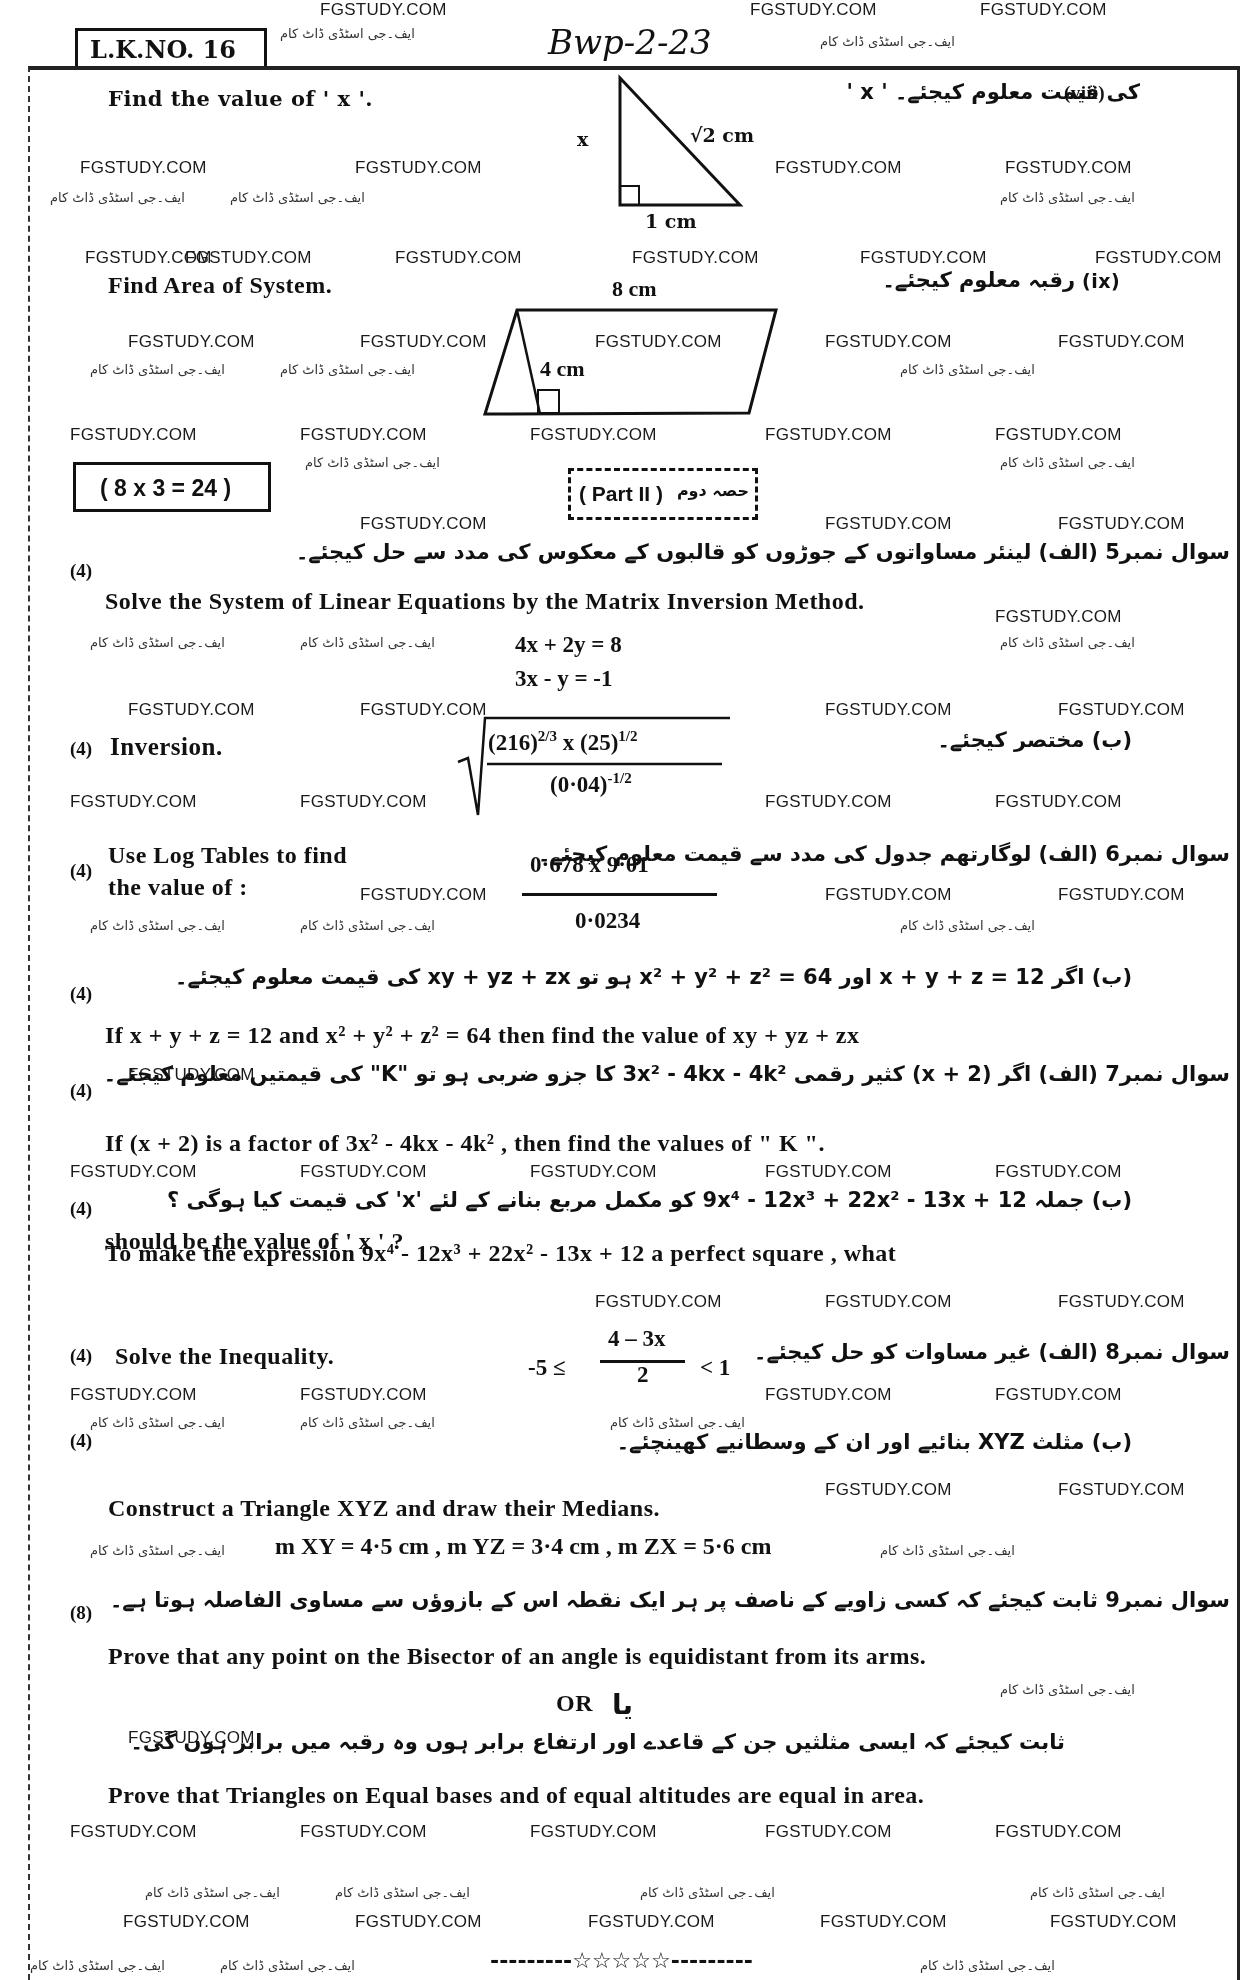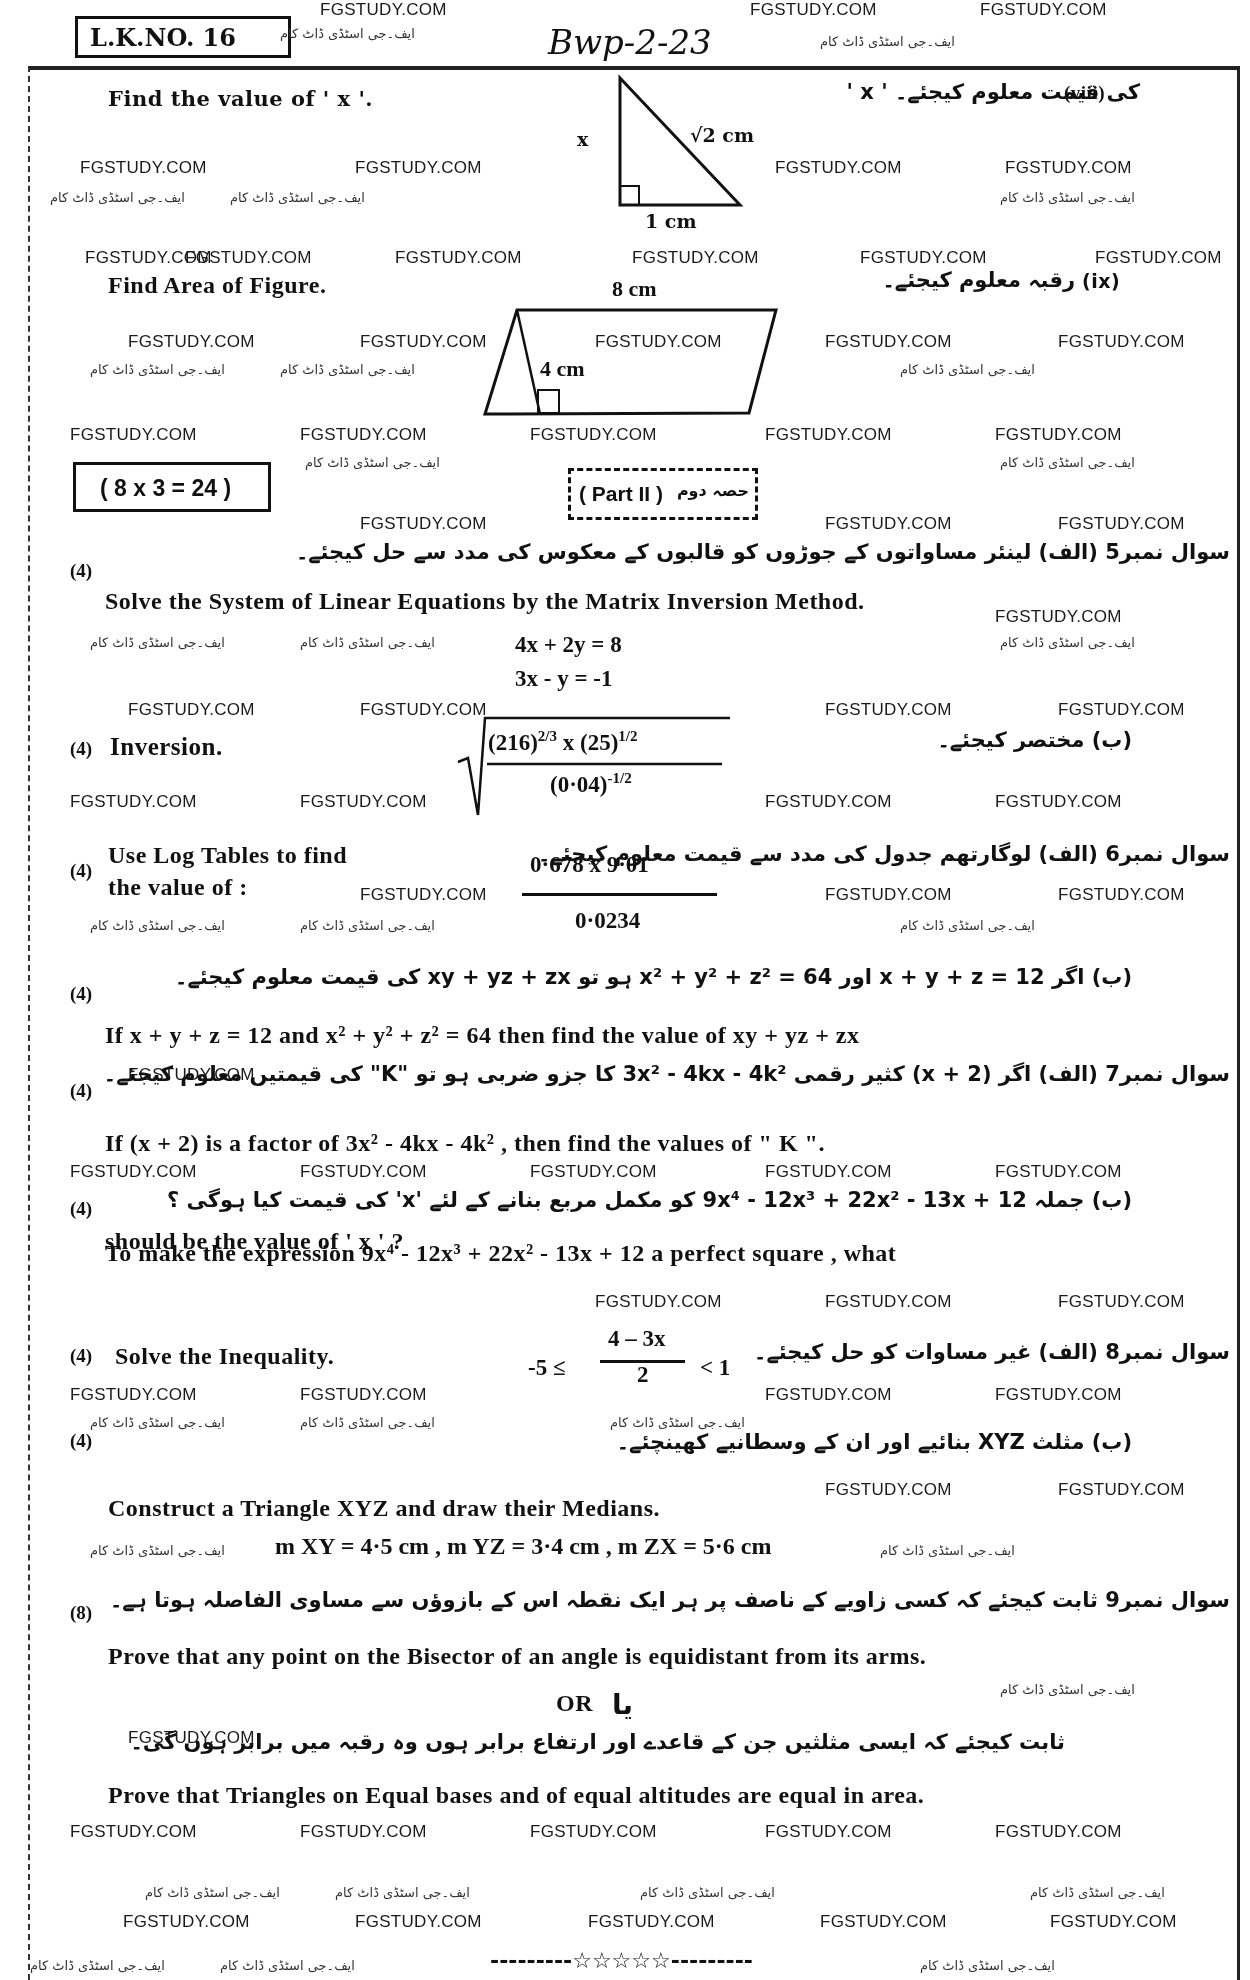--- a/index.html
+++ b/index.html
@@ -5,21 +5,21 @@
   html, body { margin: 0; padding: 0; background: #ffffff; }
   body { width: 1250px; height: 1980px; position: relative; overflow: hidden; color: #111; font-family: "Liberation Serif", serif; }
   .abs { position: absolute; white-space: nowrap; }
   .wm { position: absolute; font-family: "Liberation Sans", sans-serif; font-size: 17px; color: #1a1a1a; letter-spacing: 0.3px; white-space: nowrap; }
   .wmu { position: absolute; font-family: "DejaVu Sans", sans-serif; font-size: 13px; color: #333; direction: rtl; white-space: nowrap; }
   .en { font-family: "Liberation Serif", serif; font-weight: bold; font-size: 23px; letter-spacing: 0.5px; }
   .ur { font-family: "DejaVu Sans", sans-serif; font-weight: bold; font-size: 21px; direction: rtl; unicode-bidi: plaintext; }
   .marks { font-family: "Liberation Serif", serif; font-weight: bold; font-size: 19px; }
   .math { font-family: "Liberation Serif", serif; font-weight: bold; font-size: 23px; }
   sup { font-size: 15px; }
-  .header-box { position: absolute; left: 75px; top: 16px; width: 216px; height: 42px; border: 3px solid #111; box-sizing: border-box; }
+  .header-box { position: absolute; left: 75px; top: 28px; width: 192px; height: 42px; border: 3px solid #111; box-sizing: border-box; }
   .header-box span { position: absolute; left: 12px; top: 4px; font-family: "DejaVu Serif", serif; font-weight: bold; font-size: 24px; }
   .handwritten { position: absolute; left: 548px; top: 22px; font-family: "DejaVu Serif", serif; font-size: 34px; font-style: italic; }
   .frame { position: absolute; left: 28px; top: 66px; width: 1212px; height: 1914px; border-top: 4px solid #222; border-left: 2px dashed #333; border-right: 3px solid #222; box-sizing: border-box; }
   .box { position: absolute; border: 3px solid #111; box-sizing: border-box; }
   .hr-line { position: absolute; border-top: 3px solid #111; }
   svg { position: absolute; overflow: visible; }
 </style>
 </head>
 <body>
 
@@ -150,21 +150,21 @@
   <svg style="left:0;top:0" width="1250" height="240">
     <polygon points="620,78 620,205 740,205" fill="none" stroke="#111" stroke-width="3"></polygon>
     <rect x="620" y="186" width="19" height="19" fill="none" stroke="#111" stroke-width="2"></rect>
   </svg>
   <span class="abs math" style="left:577px;top:128px;font-family:'DejaVu Serif',serif;font-size:19px">x</span>
   <span class="abs math" style="left:690px;top:124px;font-family:'DejaVu Serif',serif;font-size:19px">√2 cm</span>
   <span class="abs math" style="left:645px;top:210px;font-family:'DejaVu Serif',serif;font-size:19px">1 cm</span>
 </div>
 
 <div>
-  <span class="abs en" style="left:108px;top:272px;font-size:24px">Find Area of Figure.</span>
+  <span class="abs en" style="left:108px;top:272px;font-size:24px">Find Area of System.</span>
   <span class="abs ur" style="right:175px;top:268px">رقبہ معلوم کیجئے۔</span>
   <span class="abs en" style="left:1082px;top:270px;font-size:19px;font-family:'DejaVu Sans',sans-serif">(ix)</span>
   <svg style="left:0;top:0" width="1250" height="440">
     <polygon points="517,310 776,310 749,413 485,414" fill="none" stroke="#111" stroke-width="3"></polygon>
     <line x1="517" y1="310" x2="540" y2="414" stroke="#111" stroke-width="2.5"></line>
     <rect x="538" y="390" width="21" height="23" fill="none" stroke="#111" stroke-width="2"></rect>
   </svg>
   <span class="abs math" style="left:612px;top:276px;font-size:22px">8 cm</span>
   <span class="abs math" style="left:540px;top:356px;font-size:22px">4 cm</span>
 </div>

